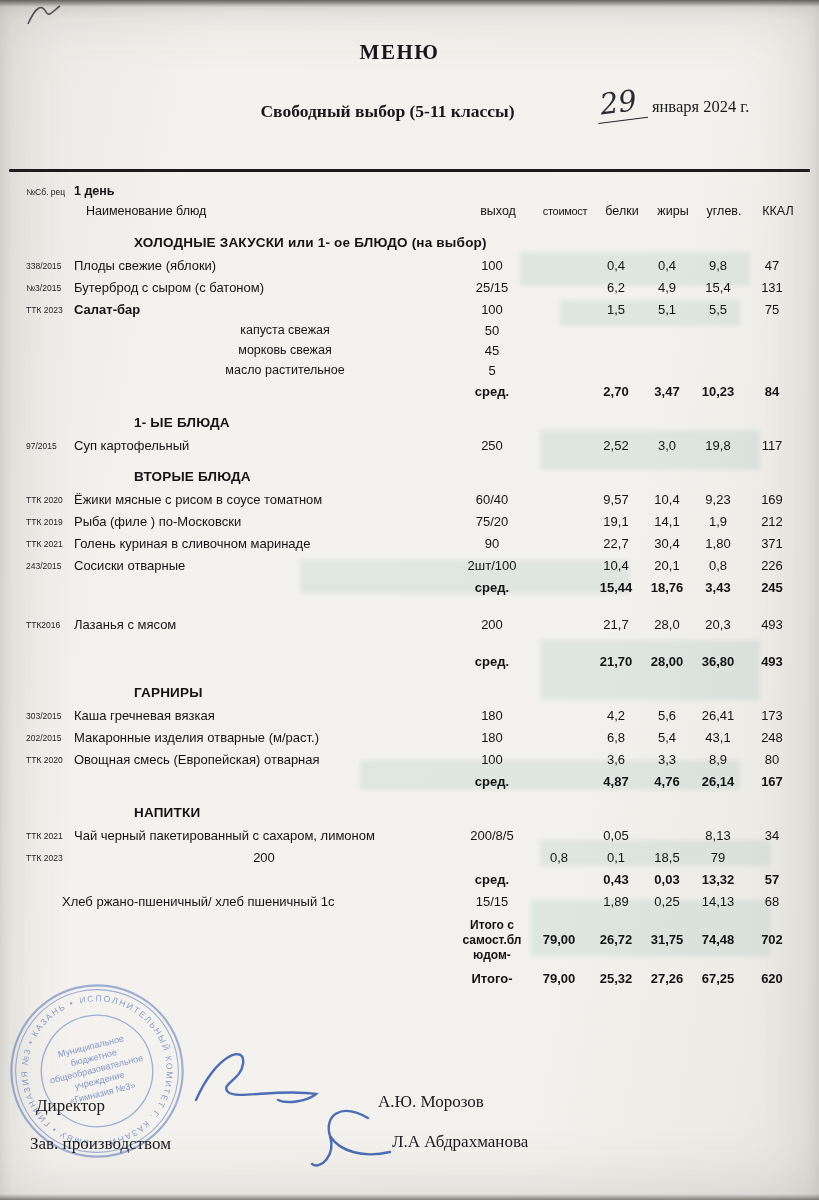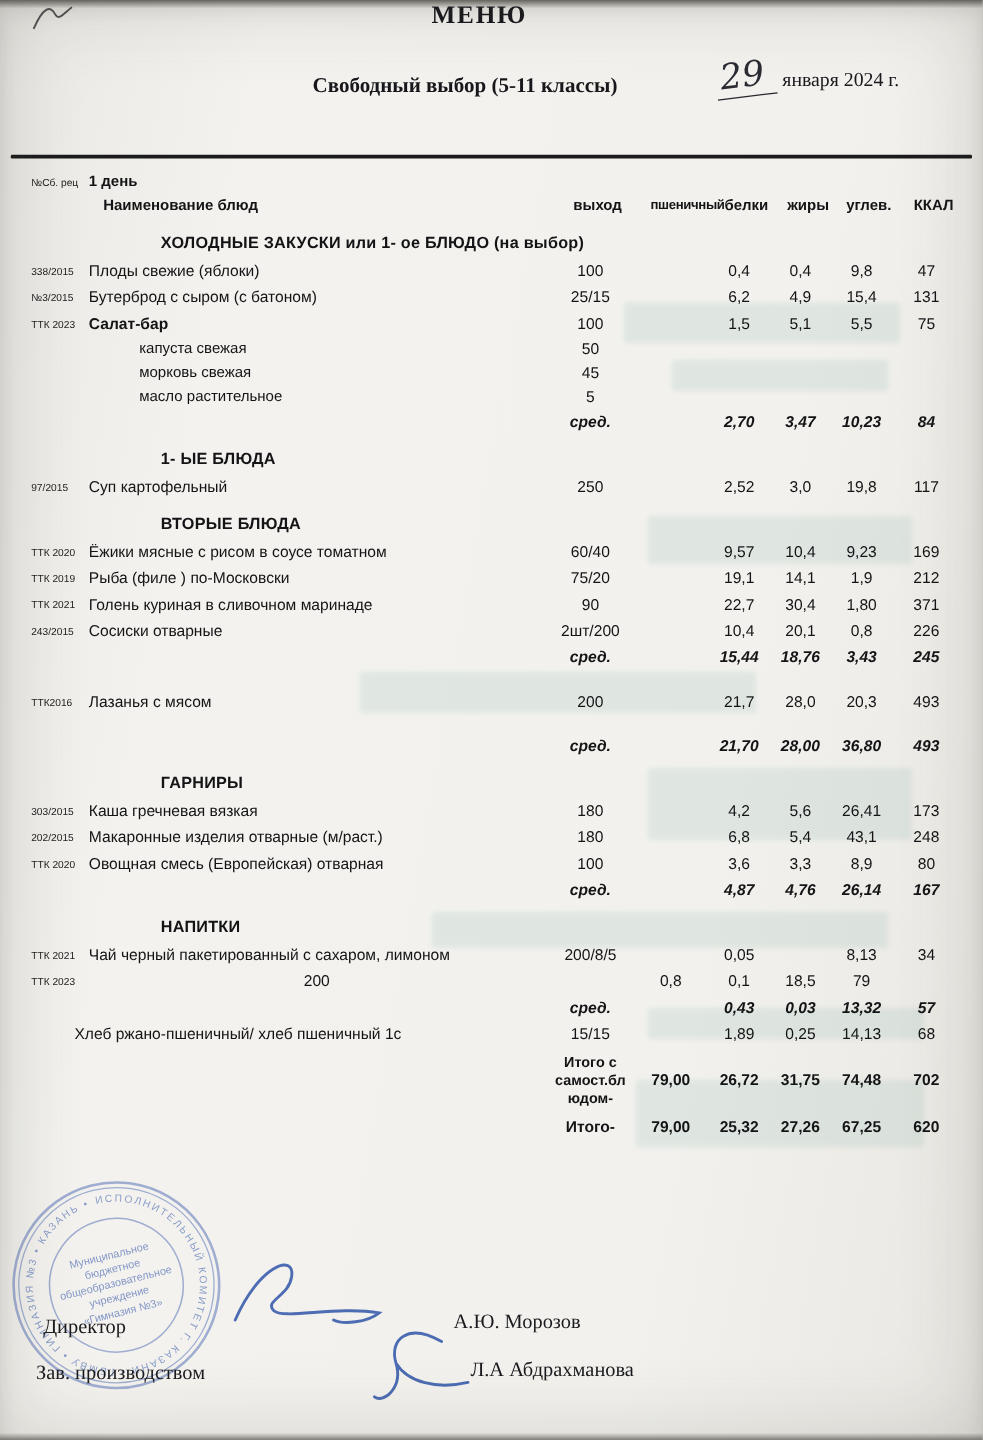--- a/index.html
+++ b/index.html
@@ -16,21 +16,21 @@
   .paper::after{
     content:"";position:absolute;inset:0;pointer-events:none;
     box-shadow:inset 0 0 70px rgba(70,68,60,.20), inset 0 8px 14px rgba(70,68,60,.12);
   }
   .scan-top{position:absolute;top:0;left:0;right:0;height:7px;
     background:linear-gradient(to bottom,#6f6e69,rgba(210,208,202,0));}
   .scan-bottom{position:absolute;bottom:0;left:0;right:0;height:6px;
     background:linear-gradient(to top,#8a8882,rgba(210,208,202,0));}
 
   
-  .doc-header{position:relative;color:#17171a;}
+  .doc-header{position:relative;padding-top:40px;color:#17171a;}
   .doc-title{
     text-align:center;transform:translateX(-10px);
     font-family:"Liberation Serif",serif;font-weight:700;
     font-size:21px;letter-spacing:1.5px;color:#17171c;
   }
   .subtitle-row{position:relative;height:54px;margin-top:28px;}
   .doc-subtitle{
     position:absolute;left:0;right:0;top:8px;text-align:center;transform:translateX(-22px);
     font-family:"Liberation Serif",serif;font-weight:700;font-size:17.5px;color:#17171c;
   }
@@ -51,27 +51,27 @@
     grid-template-columns:50px 380px 76px 58px 56px 46px 56px 52px;
     min-height:22px;align-items:center;color:#141416;
   }
   .c{font-size:13px;line-height:1.25;}
   .c-code{font-size:8.5px;color:#222;padding-left:2px;white-space:nowrap;}
   .c-name{white-space:nowrap;}
   .c-yield,.c-cost,.c-protein,.c-fat,.c-carbs,.c-kcal{text-align:center;}
   .corner-row{min-height:18px;margin-top:3px;}
   .corner-row .c-name{font-weight:700;font-size:12.5px;}
   .head-row{min-height:22px;}
-  .head-row .c{font-weight:700;font-size:12.5px;padding-left:12px;}
+  .head-row .c{font-weight:400;font-size:12.5px;padding-left:12px;}
   .head-row .c-cost{font-size:11px;letter-spacing:-.3px;}
   .section{margin-top:8px;min-height:24px;}
   .section .c-name{font-weight:700;font-size:13.5px;padding-left:60px;letter-spacing:.2px;}
-  .sub .c-name{padding-left:42px;font-size:12.5px;}
+  .sub .c-name{padding-left:42px;font-size:12.5px;text-align:center;}
   .sub{min-height:20px;}
-  .avg{font-weight:700;font-style:italic;}
+  .avg{font-weight:700;}
   .bold-name .c-name{font-weight:700;}
   .spacer{min-height:15px;}
   .bread{min-height:22px;}
   .bread .c-name{padding-left:0;margin-left:-12px;}
   .total1{font-weight:700;min-height:54px;}
   .total1 .c-yield{font-size:12px;line-height:15px;white-space:nowrap;}
   .total2{font-weight:700;min-height:24px;}
 
   
   .bleed{position:absolute;background:rgba(62,138,128,.10);filter:blur(2px);border-radius:3px;pointer-events:none;}
@@ -123,21 +123,21 @@
         <div class="c c-cost"></div>
         <div class="c c-protein"></div>
       <div class="c c-fat"></div>
         <div class="c c-carbs"></div>
         <div class="c c-kcal"></div>
     </div>
     <div class="row head-row">
       <div class="c c-code"></div>
       <div class="c c-name">Наименование  блюд</div>
       <div class="c c-yield">выход</div>
-      <div class="c c-cost">пшеничный</div>
+      <div class="c c-cost">стоимост</div>
       <div class="c c-protein">белки</div>
       <div class="c c-fat">жиры</div>
       <div class="c c-carbs">углев.</div>
       <div class="c c-kcal">ККАЛ</div>
     </div>
     <div>
         <div class="row section">
           <div class="c c-code"></div>
           <div class="c c-name">ХОЛОДНЫЕ  ЗАКУСКИ  или 1- ое БЛЮДО (на выбор)</div>
           <div class="c c-yield"></div>
@@ -273,21 +273,21 @@
           <div class="c c-yield">90</div>
           <div class="c c-cost"></div>
           <div class="c c-protein">22,7</div>
           <div class="c c-fat">30,4</div>
           <div class="c c-carbs">1,80</div>
           <div class="c c-kcal">371</div>
         </div>
         <div class="row item">
           <div class="c c-code">243/2015</div>
           <div class="c c-name">Сосиски отварные</div>
-          <div class="c c-yield">2шт/200</div>
+          <div class="c c-yield">2шт/100</div>
           <div class="c c-cost"></div>
           <div class="c c-protein">10,4</div>
           <div class="c c-fat">20,1</div>
           <div class="c c-carbs">0,8</div>
           <div class="c c-kcal">226</div>
         </div>
         <div class="row avg">
           <div class="c c-code"></div>
           <div class="c c-name"></div>
           <div class="c c-yield">сред.</div>

